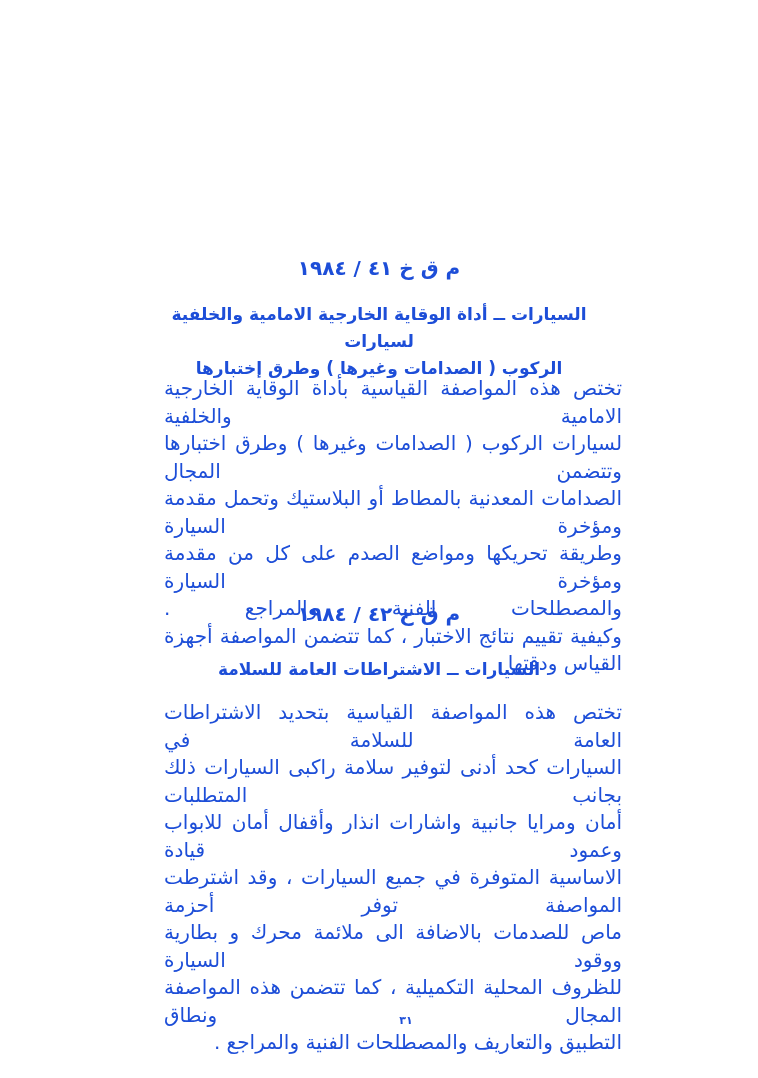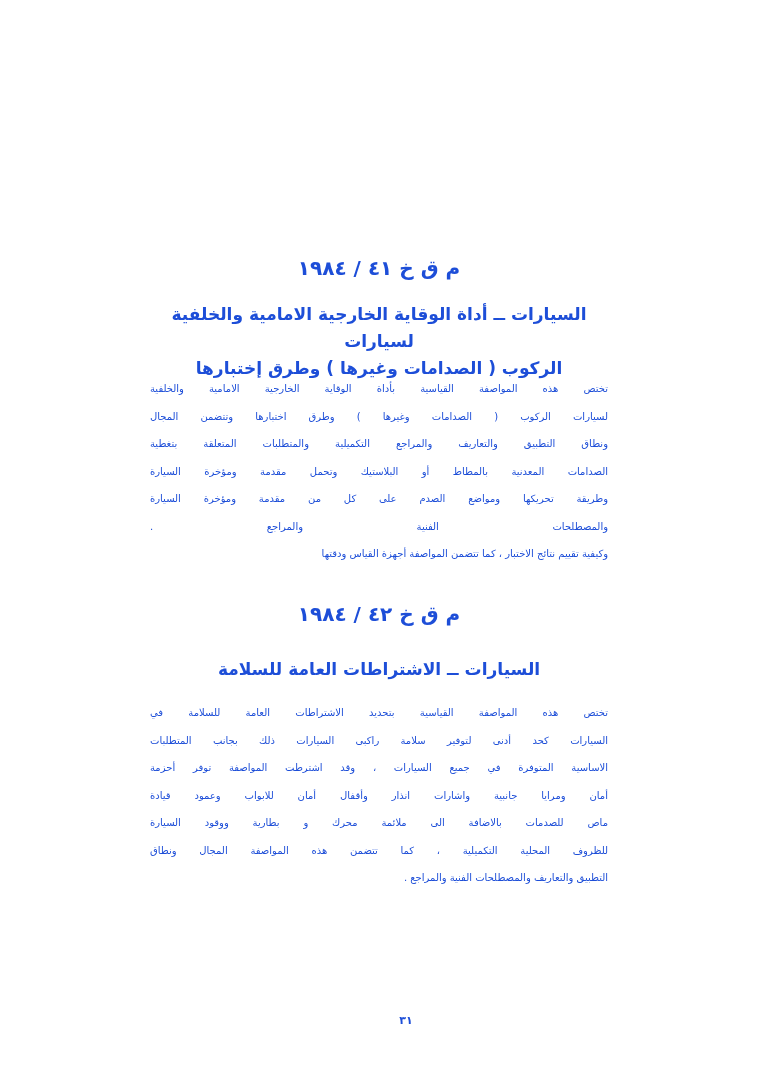--- a/index.html
+++ b/index.html
@@ -35,23 +35,23 @@
     width: 458px;
     text-align: center;
     font-weight: bold;
     font-size: 17px;
     line-height: 27px;
   }
   .title1 { top: 301px; }
   .title2 { top: 656px; }
   .body {
     position: absolute;
-    left: 150px;
+    left: 164px;
     width: 458px;
-    font-size: 10px;
+    font-size: 20px;
     line-height: 27.5px;
   }
   .para1 { top: 375px; }
   .para2 { top: 699px; }
   .body-line {
     text-align: justify;
     text-align-last: justify;
     white-space: normal;
   }
   .body-line:last-child {
@@ -79,38 +79,37 @@
   <div class="code code1">م ق خ ٤١ / ١٩٨٤</div>
 
   <div class="title title1">
       <div class="title-line">السيارات ــ أداة الوقاية الخارجية الامامية والخلفية لسيارات</div>
       <div class="title-line">الركوب ( الصدامات وغيرها ) وطرق إختبارها</div>
     </div>
 
   <div class="body para1">
       <div class="body-line">تختص هذه المواصفة القياسية بأداة الوقاية الخارجية الامامية والخلفية</div>
       <div class="body-line">لسيارات الركوب ( الصدامات وغيرها ) وطرق اختبارها وتتضمن المجال</div>
-      <div class="body-line">ونطاق التطبيق والتعاريف والمراجع التكميلية والمتطلبات المتعلقة بتغطية</div>
       <div class="body-line">الصدامات المعدنية بالمطاط أو البلاستيك وتحمل مقدمة ومؤخرة السيارة</div>
       <div class="body-line">وطريقة تحريكها ومواضع الصدم على كل من مقدمة ومؤخرة السيارة</div>
       <div class="body-line">والمصطلحات الفنية والمراجع .</div>
       <div class="body-line">وكيفية تقييم نتائج الاختبار ، كما تتضمن المواصفة أجهزة القياس ودقتها</div>
     </div>
 
   <div class="code code2">م ق خ ٤٢ / ١٩٨٤</div>
 
   <div class="title title2">
       <div class="title-line">السيارات ــ الاشتراطات العامة للسلامة</div>
     </div>
 
   <div class="body para2">
       <div class="body-line">تختص هذه المواصفة القياسية بتحديد الاشتراطات العامة للسلامة في</div>
       <div class="body-line">السيارات كحد أدنى لتوفير سلامة راكبى السيارات ذلك بجانب المتطلبات</div>
+      <div class="body-line">أمان ومرايا جانبية واشارات انذار وأقفال أمان للابواب وعمود قيادة</div>
       <div class="body-line">الاساسية المتوفرة في جميع السيارات ، وقد اشترطت المواصفة توفر أحزمة</div>
-      <div class="body-line">أمان ومرايا جانبية واشارات انذار وأقفال أمان للابواب وعمود قيادة</div>
       <div class="body-line">ماص للصدمات بالاضافة الى ملائمة محرك و بطارية ووقود السيارة</div>
       <div class="body-line">للظروف المحلية التكميلية ، كما تتضمن هذه المواصفة المجال ونطاق</div>
       <div class="body-line">التطبيق والتعاريف والمصطلحات الفنية والمراجع .</div>
     </div>
 
   <div class="pagenum">٣١</div>
 
 </div>
 
 </body></html>

